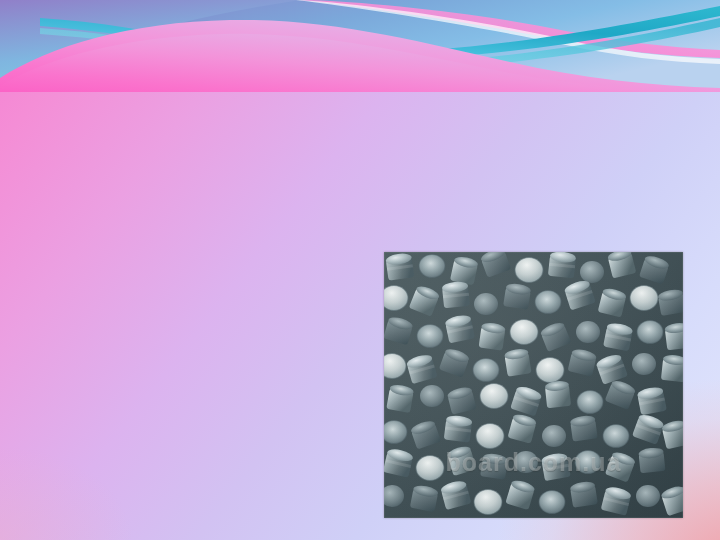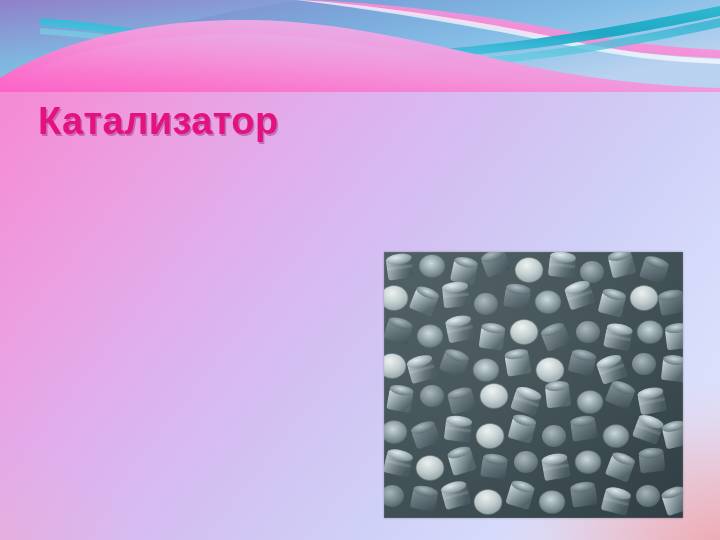--- a/index.html
+++ b/index.html
@@ -206,21 +206,20 @@
                C142,39 96,32 40,28 L40,34 C98,38 148,45 198,55
                C270,68 350,74 430,69 C544,62 644,44 720,27 Z" fill="url(#gTeal2)"></path>
 
       <path d="M0,92 L0,78 C50,46 130,22 230,20 C330,18 420,42 510,62
                C580,78 650,86 720,88 L720,92 Z" fill="url(#gPinkWave)"></path>
       <path d="M0,92 L0,86 C46,58 126,36 224,34 C324,32 414,54 504,72
                C576,86 648,91 720,92 Z" fill="url(#gPinkWave)" opacity="0.85"></path>
     </svg>
   </div>
 
-  <div id="title">Катализатор</div>
 
 
   <div id="picture">
     <div class="pellets">
       <svg width="299" height="266" viewBox="0 0 299 266" xmlns="http://www.w3.org/2000/svg">
         <defs>
           <linearGradient id="pBodyA" x1="0" y1="0" x2="1" y2="0.3">
             <stop offset="0" stop-color="#b9c6c9"></stop>
             <stop offset="0.35" stop-color="#8c9ca0"></stop>
             <stop offset="0.7" stop-color="#5e6e73"></stop>
@@ -375,15 +374,16 @@
           <use href="#pelletV3" x="200" y="244" transform="rotate(-9 200 244)"></use>
           <use href="#pelletV" x="232" y="250" transform="rotate(14 232 250)"></use>
           <use href="#discC" x="264" y="244"></use>
           <use href="#pelletV2" x="292" y="250" transform="rotate(-18 292 250)"></use>
         </g>
 
         <rect x="0" y="0" width="299" height="266" fill="url(#pTopA)" opacity="0.07"></rect>
         <rect x="0" y="0" width="299" height="266" fill="none" stroke="#9fb0b4" stroke-width="1" opacity="0.25"></rect>
       </svg>
     </div>
+    <div class="wm">board.com.ua</div>
   </div>
 
 </div>
 
 </body></html>

